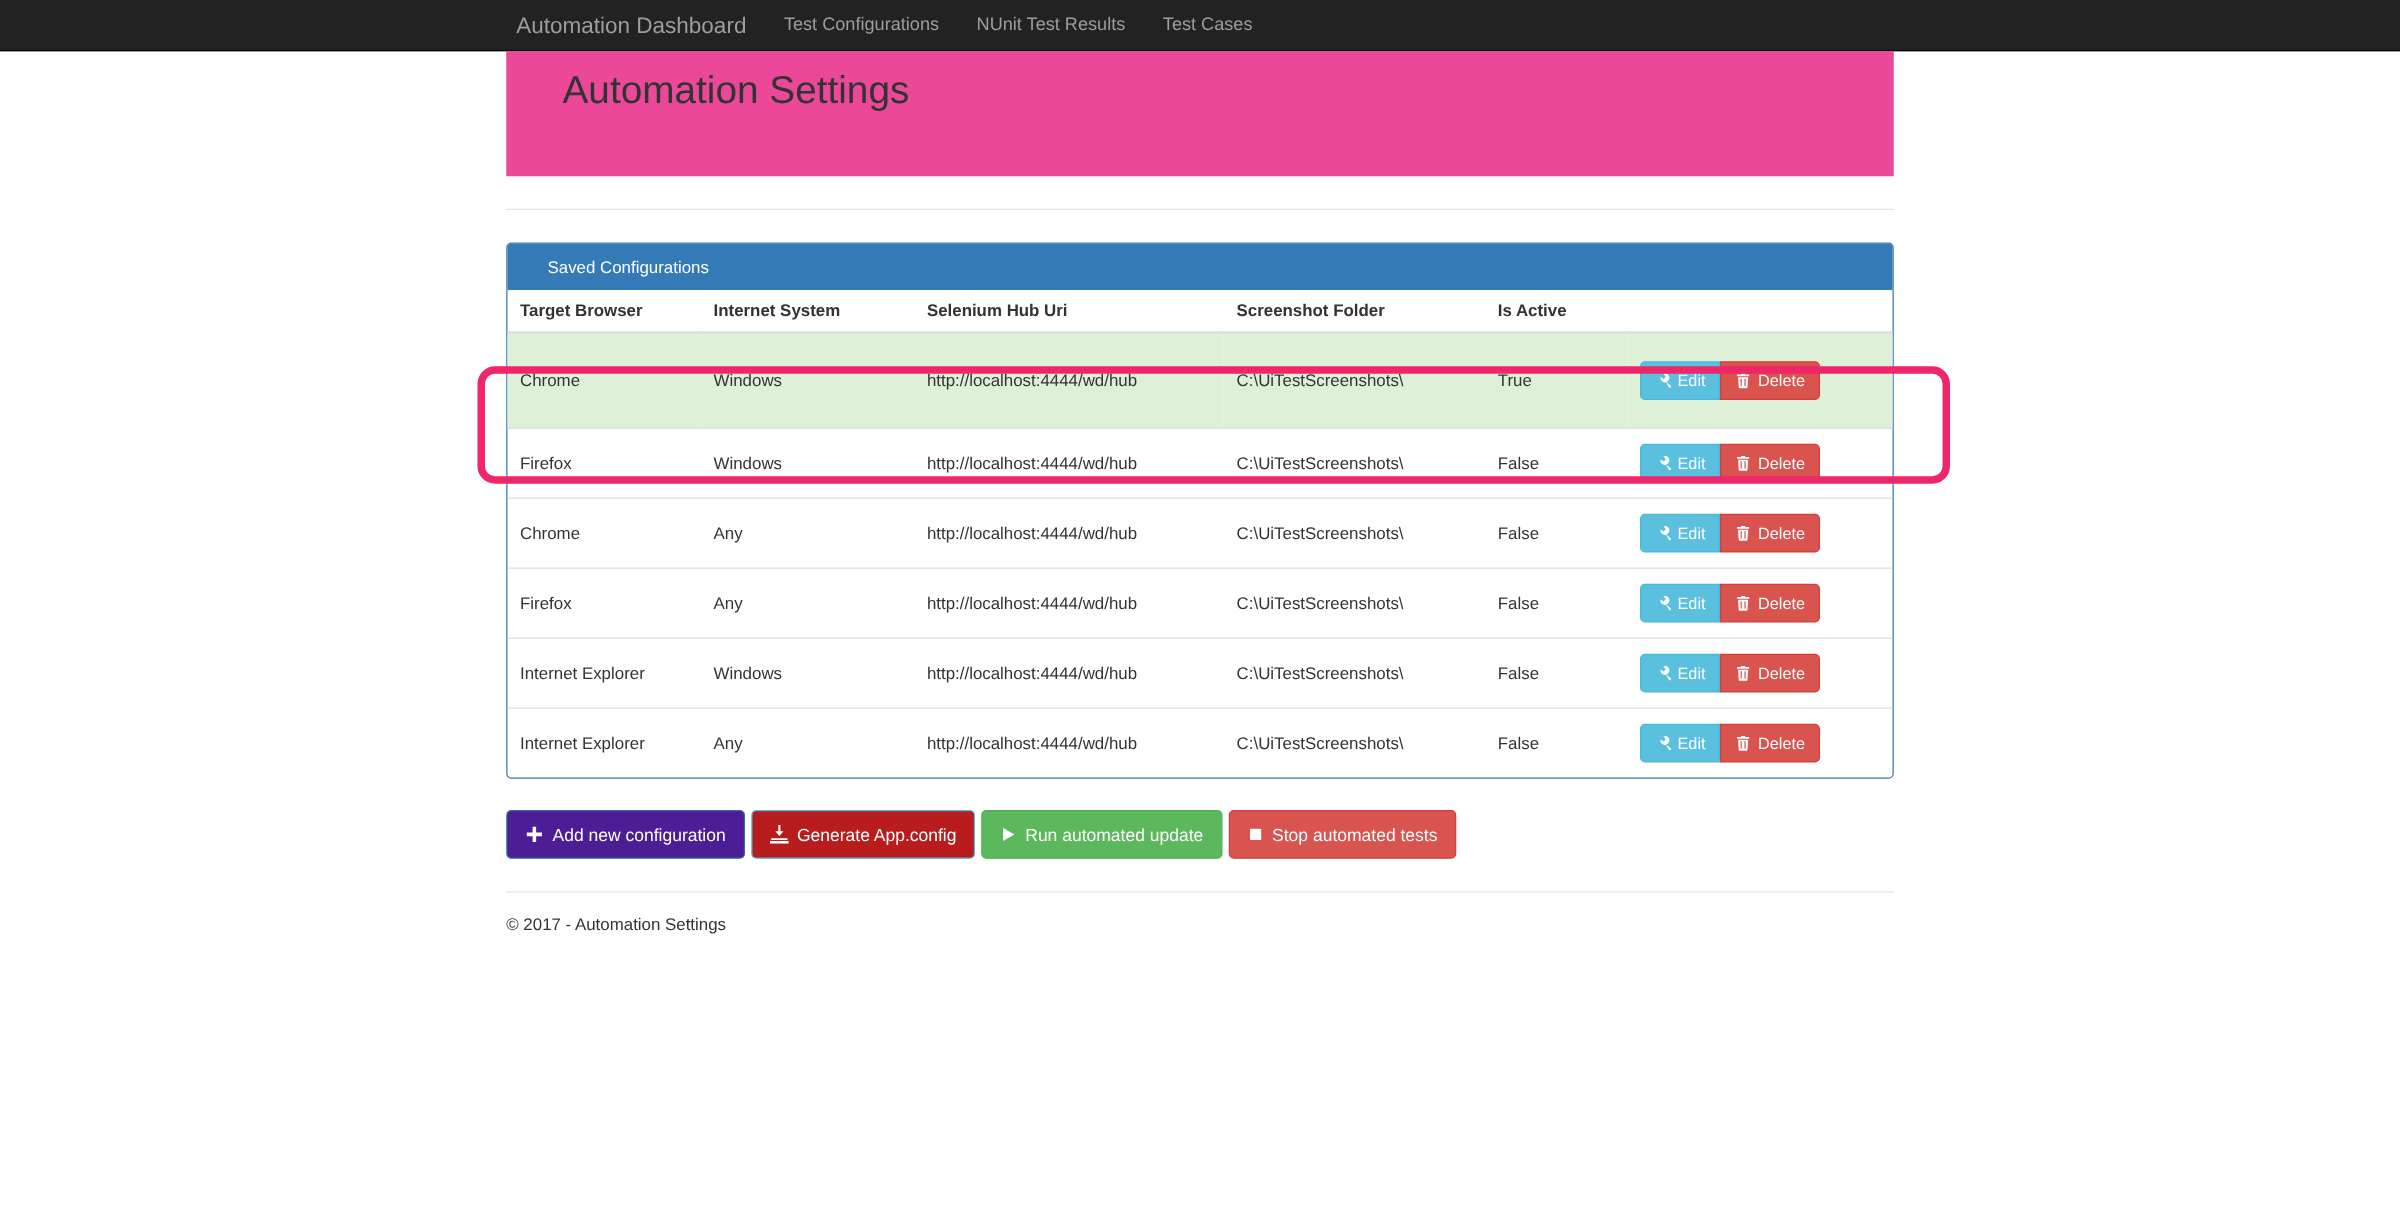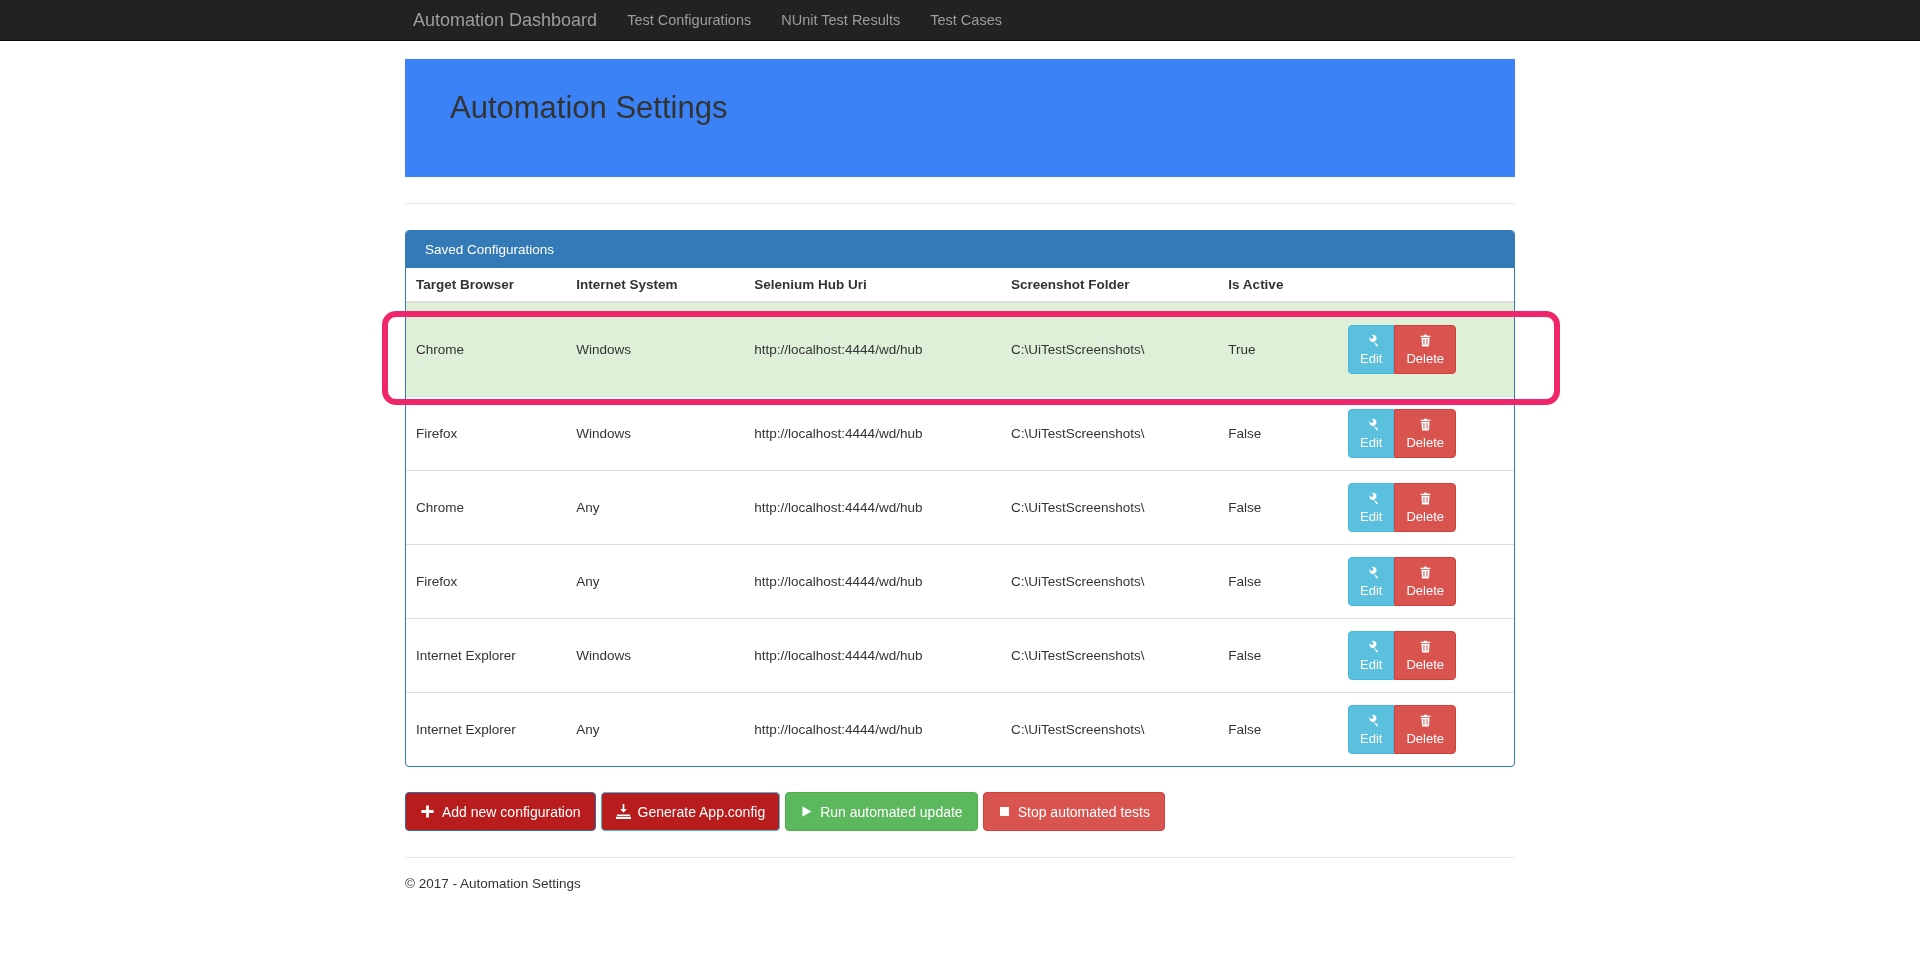--- a/index.html
+++ b/index.html
@@ -50,23 +50,23 @@
   
   .container {
     width: 1140px;
     margin: 0 auto;
     padding: 0 15px;
     position: relative;
   }
 
   
   .jumbotron {
-    background: #3b82f6;
-    padding: 32px 45px 36px 45px;
-    margin-top: 18px;
+    background: #ec4899;
+    padding: 14px 45px 36px 45px;
+    margin-top: 0;
     margin-bottom: 26px;
   }
   .jumbotron h1 {
     margin: 0 0 16px 0;
     font-size: 31px;
     font-weight: normal;
     color: #333333;
     line-height: 1.1;
   }
   .jumbotron p {
@@ -86,21 +86,21 @@
   
   .panel {
     border: 1px solid #337ab7;
     border-radius: 4px;
     background: #ffffff;
     margin-bottom: 25px;
   }
   .panel-heading {
     background: #337ab7;
     color: #ffffff;
-    padding: 11px 19px;
+    padding: 11px 32px;
     font-size: 13.5px;
     border-top-left-radius: 3px;
     border-top-right-radius: 3px;
   }
 
   
   table.grid {
     width: 100%;
     border-collapse: collapse;
     font-size: 13.5px;
@@ -138,21 +138,20 @@
     line-height: 1;
     padding: 8px 11px;
     border: 1px solid transparent;
     color: #ffffff;
     cursor: pointer;
     display: inline-flex;
     align-items: center;
     gap: 5px;
     white-space: nowrap;
     font-family: "Liberation Sans", sans-serif;
-    flex-direction: column;
   }
   .btn-info  { background: #5bc0de; border-color: #46b8da; }
   .btn-danger{ background: #d9534f; border-color: #d43f3a; }
   .btn-group .btn-sm:first-child { border-radius: 4px 0 0 4px; }
   .btn-group .btn-sm:last-child  { border-radius: 0 4px 4px 0; }
 
   
   .actions {
     display: flex;
     gap: 5px;
@@ -166,21 +165,21 @@
     border-radius: 4px;
     color: #ffffff;
     cursor: pointer;
     display: inline-flex;
     align-items: center;
     gap: 7px;
     white-space: nowrap;
     font-family: "Liberation Sans", sans-serif;
     font-weight: normal;
   }
-  .btn-primary { background: #b91c1c; border-color: #2e6da4; align-items: center; }
+  .btn-primary { background: #4c1d95; border-color: #2e6da4; align-items: center; }
   .btn-info2   { background: #b91c1c; border-color: #46b8da; }
   .btn-success { background: #5cb85c; border-color: #4cae4c; }
   .btn-danger2 { background: #d9534f; border-color: #d43f3a; }
 
   .ico { display: inline-flex; align-items: center; justify-content: center; }
   .ico svg { display: block; }
 
   footer .fhr {
     border: 0;
     border-top: 1px solid #e5e5e5;

